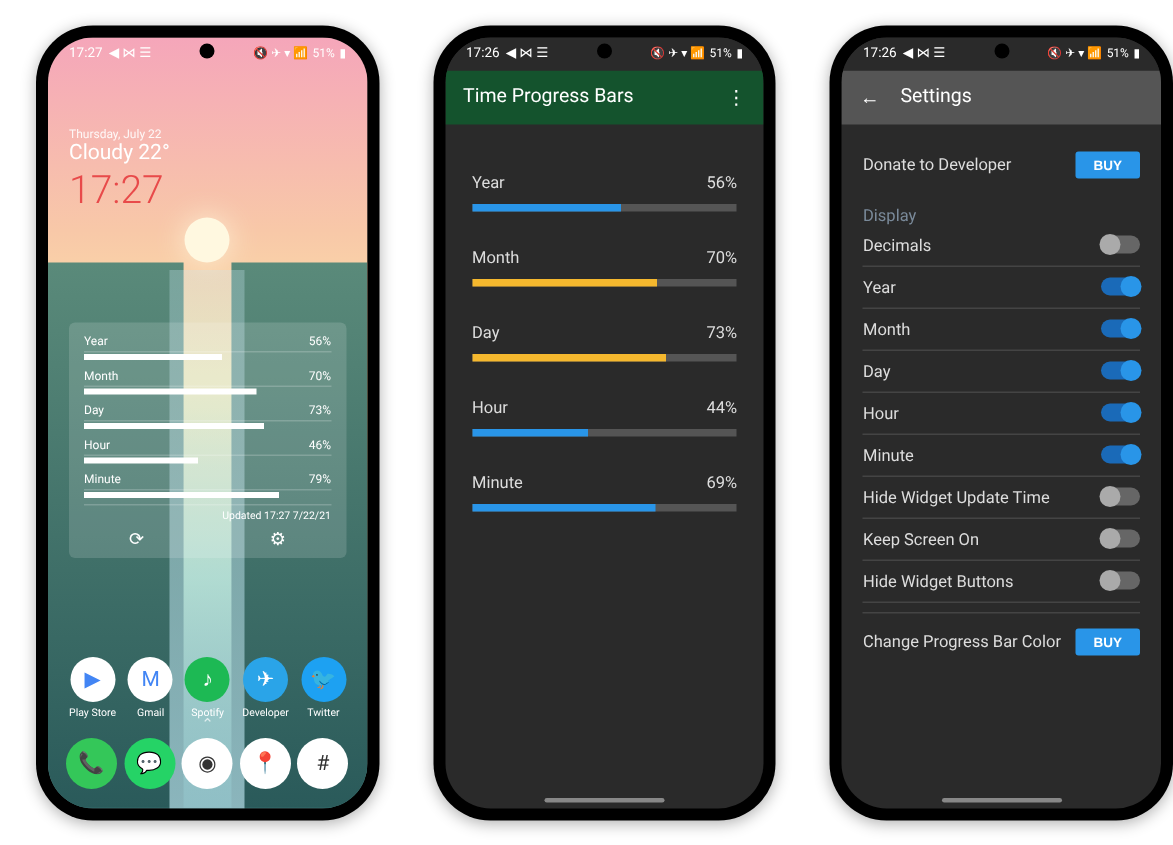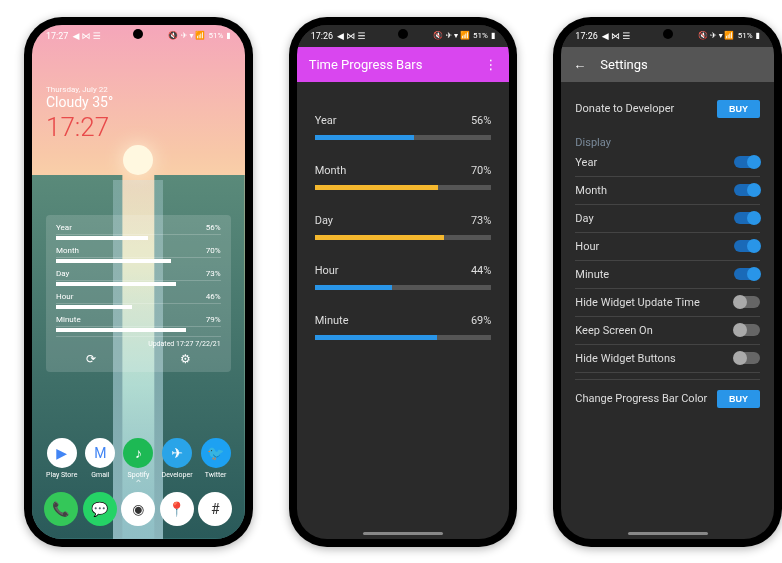--- a/index.html
+++ b/index.html
@@ -180,21 +180,21 @@
     bottom: 50px;
     left: 50%;
     transform: translateX(-50%);
     color: rgba(255,255,255,0.7);
     font-size: 10px;
     z-index: 20;
   }
 
   
   .app-header {
-    background: #d946ef;
+    background: #14532d;
     color: #fff;
     padding: 10px 12px;
     display: flex;
     justify-content: space-between;
     align-items: center;
     font-size: 13px;
     gap: 42px;
   }
   .progress-list {
     padding: 8px 18px;
@@ -303,21 +303,21 @@
     </div>
     <div class="status-bar">
       <span class="status-left">
           <span>17:27</span> 
           <span>◀ ⋈ ☰</span>
         </span>
       <span class="status-right"><span>🔇 ✈ ▾ 📶</span> <span>51%</span>▮</span>
     </div>
     <div class="weather-block">
       <div class="weather-date">Thursday, July 22</div>
-      <div class="weather-cond">Cloudy 35°</div>
+      <div class="weather-cond">Cloudy 22°</div>
       <div class="weather-time">17:27</div>
     </div>
     <div class="widget" id="widget1">
         <div class="widget-row">
        <span>Year</span>
        <span>56%</span>
      </div>
      <div class="widget-bar" style="width:56%"></div>
         <div class="widget-row">
        <span>Month</span>
@@ -458,20 +458,26 @@
       <span>Settings</span>
     </div>
     <div class="settings-body">
       <div class="donate-row">
         <span>Donate to Developer</span>
         <button class="buy-btn">BUY</button>
       </div>
       <div class="section-label">Display</div>
       <div id="toggles3">
           <div class="toggle-row">
+       <span>Decimals</span>
+       <div class="toggle off">
+         <div class="toggle-knob"></div>
+       </div>
+     </div>
+          <div class="toggle-row">
        <span>Year</span>
        <div class="toggle on">
          <div class="toggle-knob"></div>
        </div>
      </div>
           <div class="toggle-row">
        <span>Month</span>
        <div class="toggle on">
          <div class="toggle-knob"></div>
        </div>

